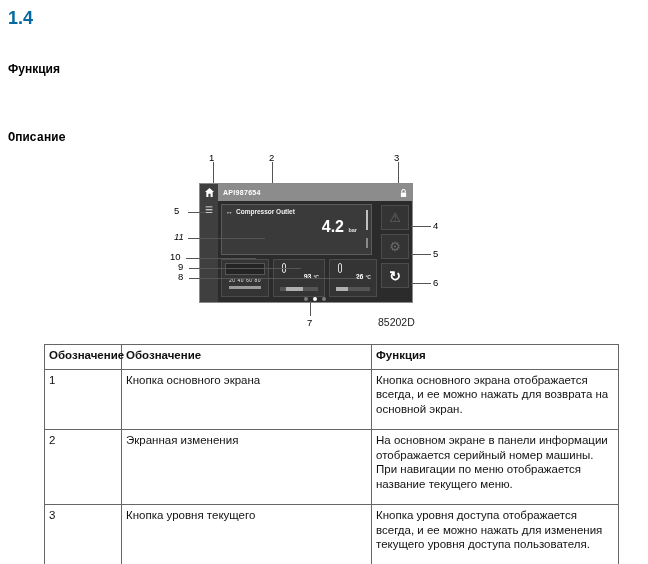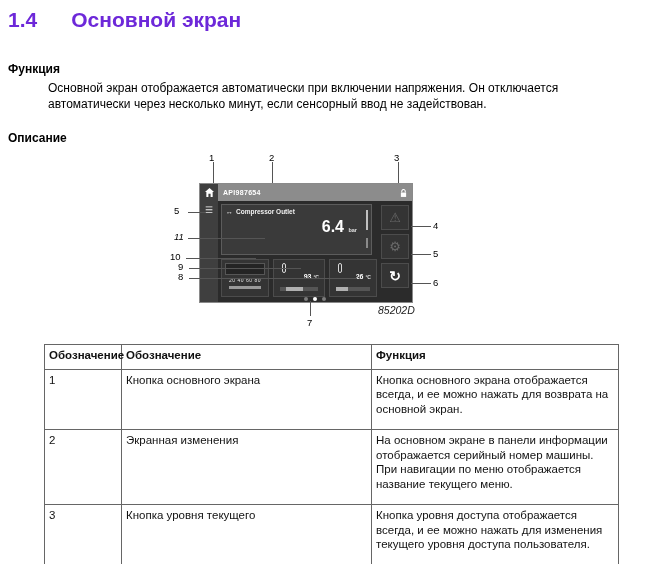--- a/index.html
+++ b/index.html
@@ -1,31 +1,31 @@
 <!DOCTYPE html>
 <html><head>
 <meta charset="utf-8">
 <style>
   * { margin:0; padding:0; box-sizing:border-box; }
   html,body { width:648px; height:564px; background:#ffffff; font-family:"Liberation Sans", sans-serif; color:#111; }
   #page { position:relative; width:648px; height:564px; background:#fff; overflow:hidden; }
 
   
-  .title-row { position:absolute; left:8px; top:8px; display:flex; gap:34px; font-weight:bold; font-size:21px; color:#6d28d9; }
+  .title-row { position:absolute; left:8px; top:8px; display:flex; gap:34px; font-weight:bold; font-size:18px; color:#0369a1; }
   .subhead { position:absolute; left:8px; font-weight:bold; font-size:12px; color:#000; }
   #func-head { top:62px; }
-  #desc-head { top:131px; }
+  #desc-head { top:131px;font-family:Liberation Mono, monospace; }
   .body-text { position:absolute; left:48px; top:81px; width:566px; font-size:12px; line-height:15.5px; color:#000; }
 
   
   #diagram { position:absolute; inset:0; pointer-events:none; }
   .callout-label { position:absolute; font-size:9.5px; color:#000; }
   .lead-h { position:absolute; height:1px; background:#555; }
   .lead-v { position:absolute; width:1px; background:#555; }
-  .fig-code { position:absolute; left:378px; top:304px; font-size:10.5px; color:#222;font-style:italic; }
+  .fig-code { position:absolute; left:378px; top:316px; font-size:10.5px; color:#222; }
 
   
   .screen { position:absolute; left:199px; top:183px; width:214px; height:120px; background:#2b2b2b; border:1px solid #8a8a8a; display:flex; flex-direction:column; }
   .topbar { height:17px; display:flex; flex:0 0 auto; }
   .home-btn { width:18px; background:#3f3f3f; display:flex; align-items:center; justify-content:center; }
   .serial-bar { flex:1; background:#8c8c8c; color:#fff; font-size:7px; font-weight:bold; display:flex; align-items:center; padding-left:5px; letter-spacing:.3px; }
   .access-btn { width:17px; background:#8c8c8c; display:flex; align-items:center; justify-content:center; }
   .screen-body { flex:1; display:flex; }
   .menu-strip { width:18px; background:#3f3f3f; display:flex; justify-content:center; padding-top:5px; }
   .menu-glyph { color:#e8e8e8; font-size:9px; line-height:9px; }
@@ -76,24 +76,22 @@
   #info-table th { font-weight:bold; padding:3px 4px 6px 4px; }
   #info-table td { padding:3px 4px 13px 4px; }
 </style>
 </head>
 <body>
 
 <div id="page">
 
   <div class="title-row">
     <span>1.4</span>
-    <span>Основной экран</span>
   </div>
   <div class="subhead" id="func-head">Функция</div>
-  <p class="body-text">Основной экран отображается автоматически при включении напряжения. Он отключается автоматически через несколько минут, если сенсорный ввод не задействован.</p>
   <div class="subhead" id="desc-head">Описание</div>
 
   <div id="diagram">
 
     <div class="screen">
       <div class="topbar">
         <div class="home-btn">
           <svg class="icon-svg" width="9" height="9" viewBox="0 0 10 10">
               <path d="M5 0 L10 4.5 H8.5 V10 H6.2 V6.5 H3.8 V10 H1.5 V4.5 H0 Z" fill="#fff"></path>
             </svg>
@@ -113,21 +111,21 @@
           <span class="menu-glyph">☰</span>
         </div>
         <div class="content">
 
           <div class="main-panel">
             <div class="panel-title">
               <span class="link-glyph">↔</span>
               <span>Compressor Outlet</span>
             </div>
             <div class="panel-value">
-              <span>6.4</span>
+              <span>4.2</span>
               <span class="panel-unit">bar</span>
             </div>
             <div class="panel-scrollbar"></div>
             <div class="panel-scrollbar2"></div>
           </div>
 
           <div class="btn-col">
             <div class="scr-btn">
               <span class="dim-icon">⚠</span>
             </div>

